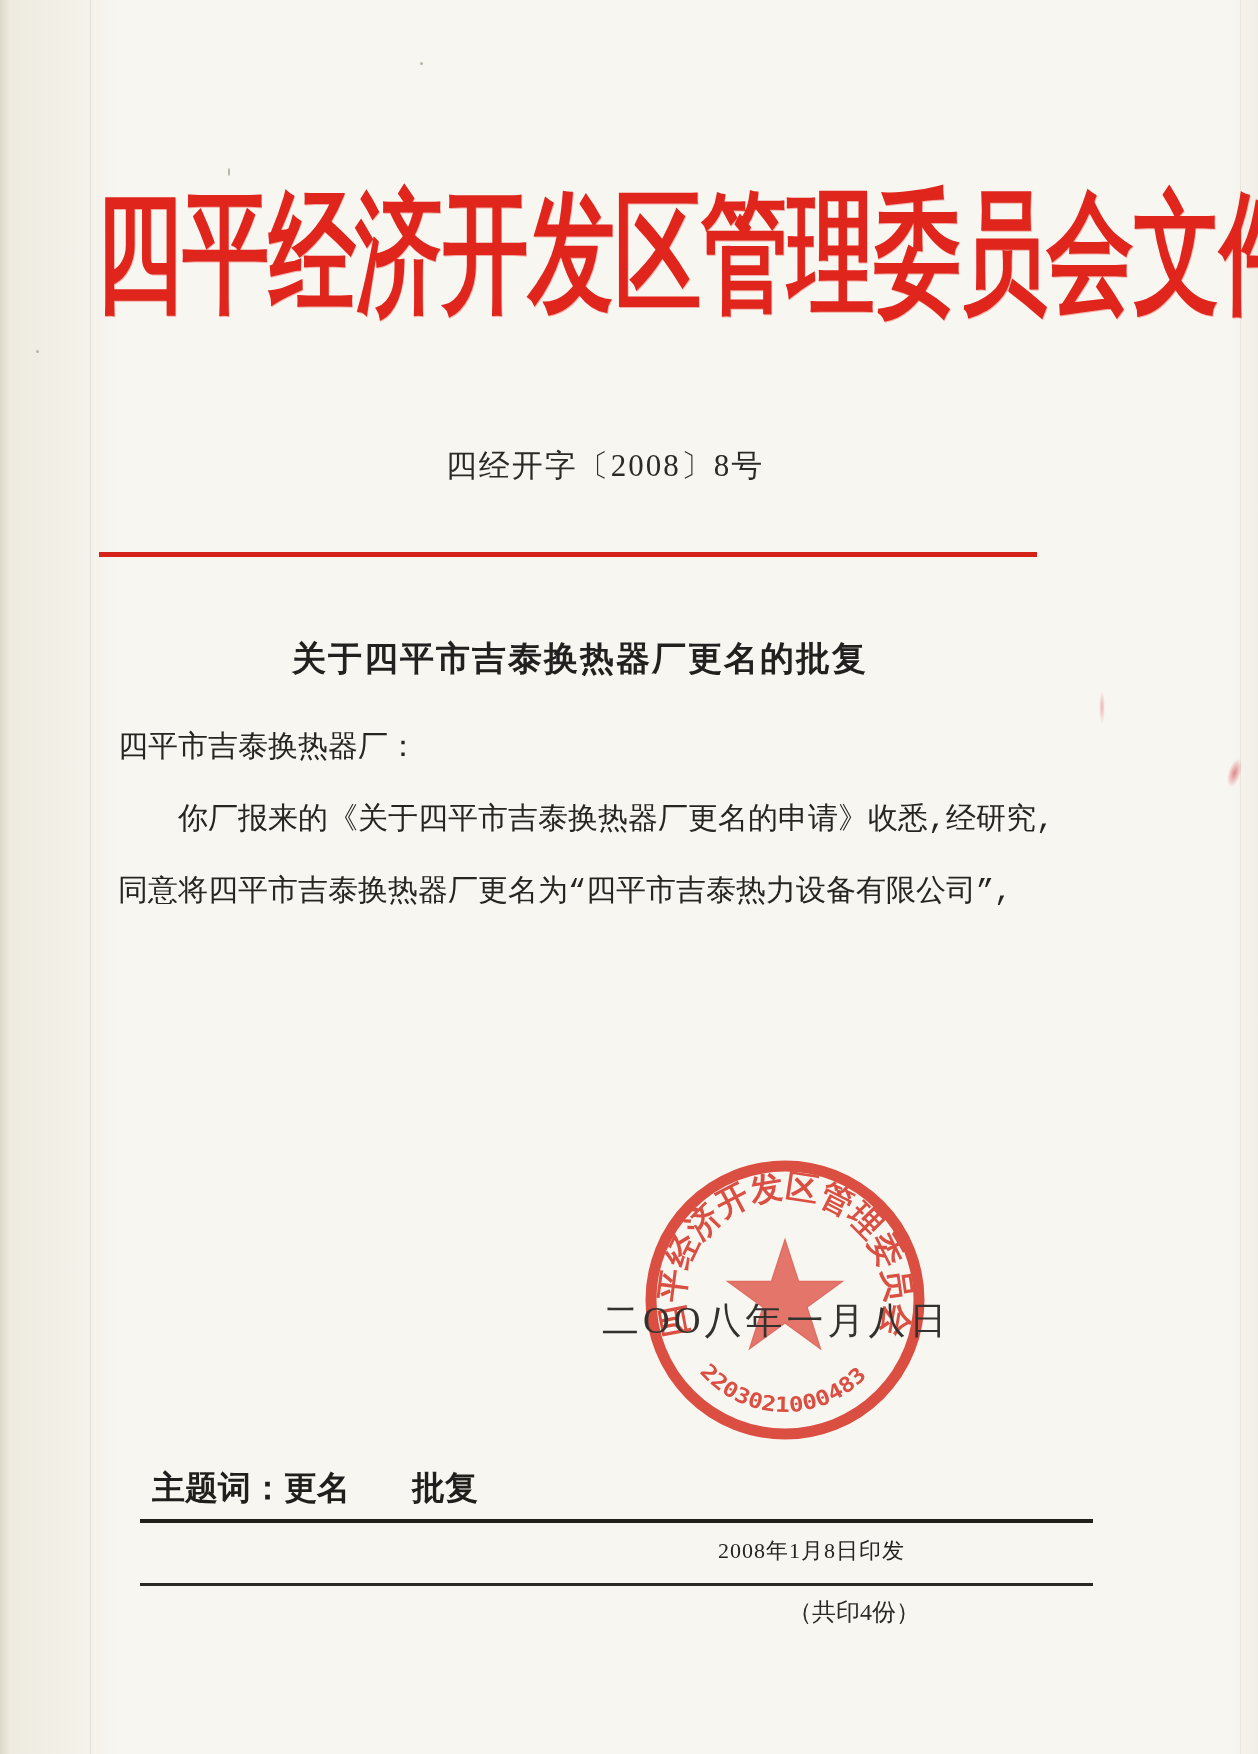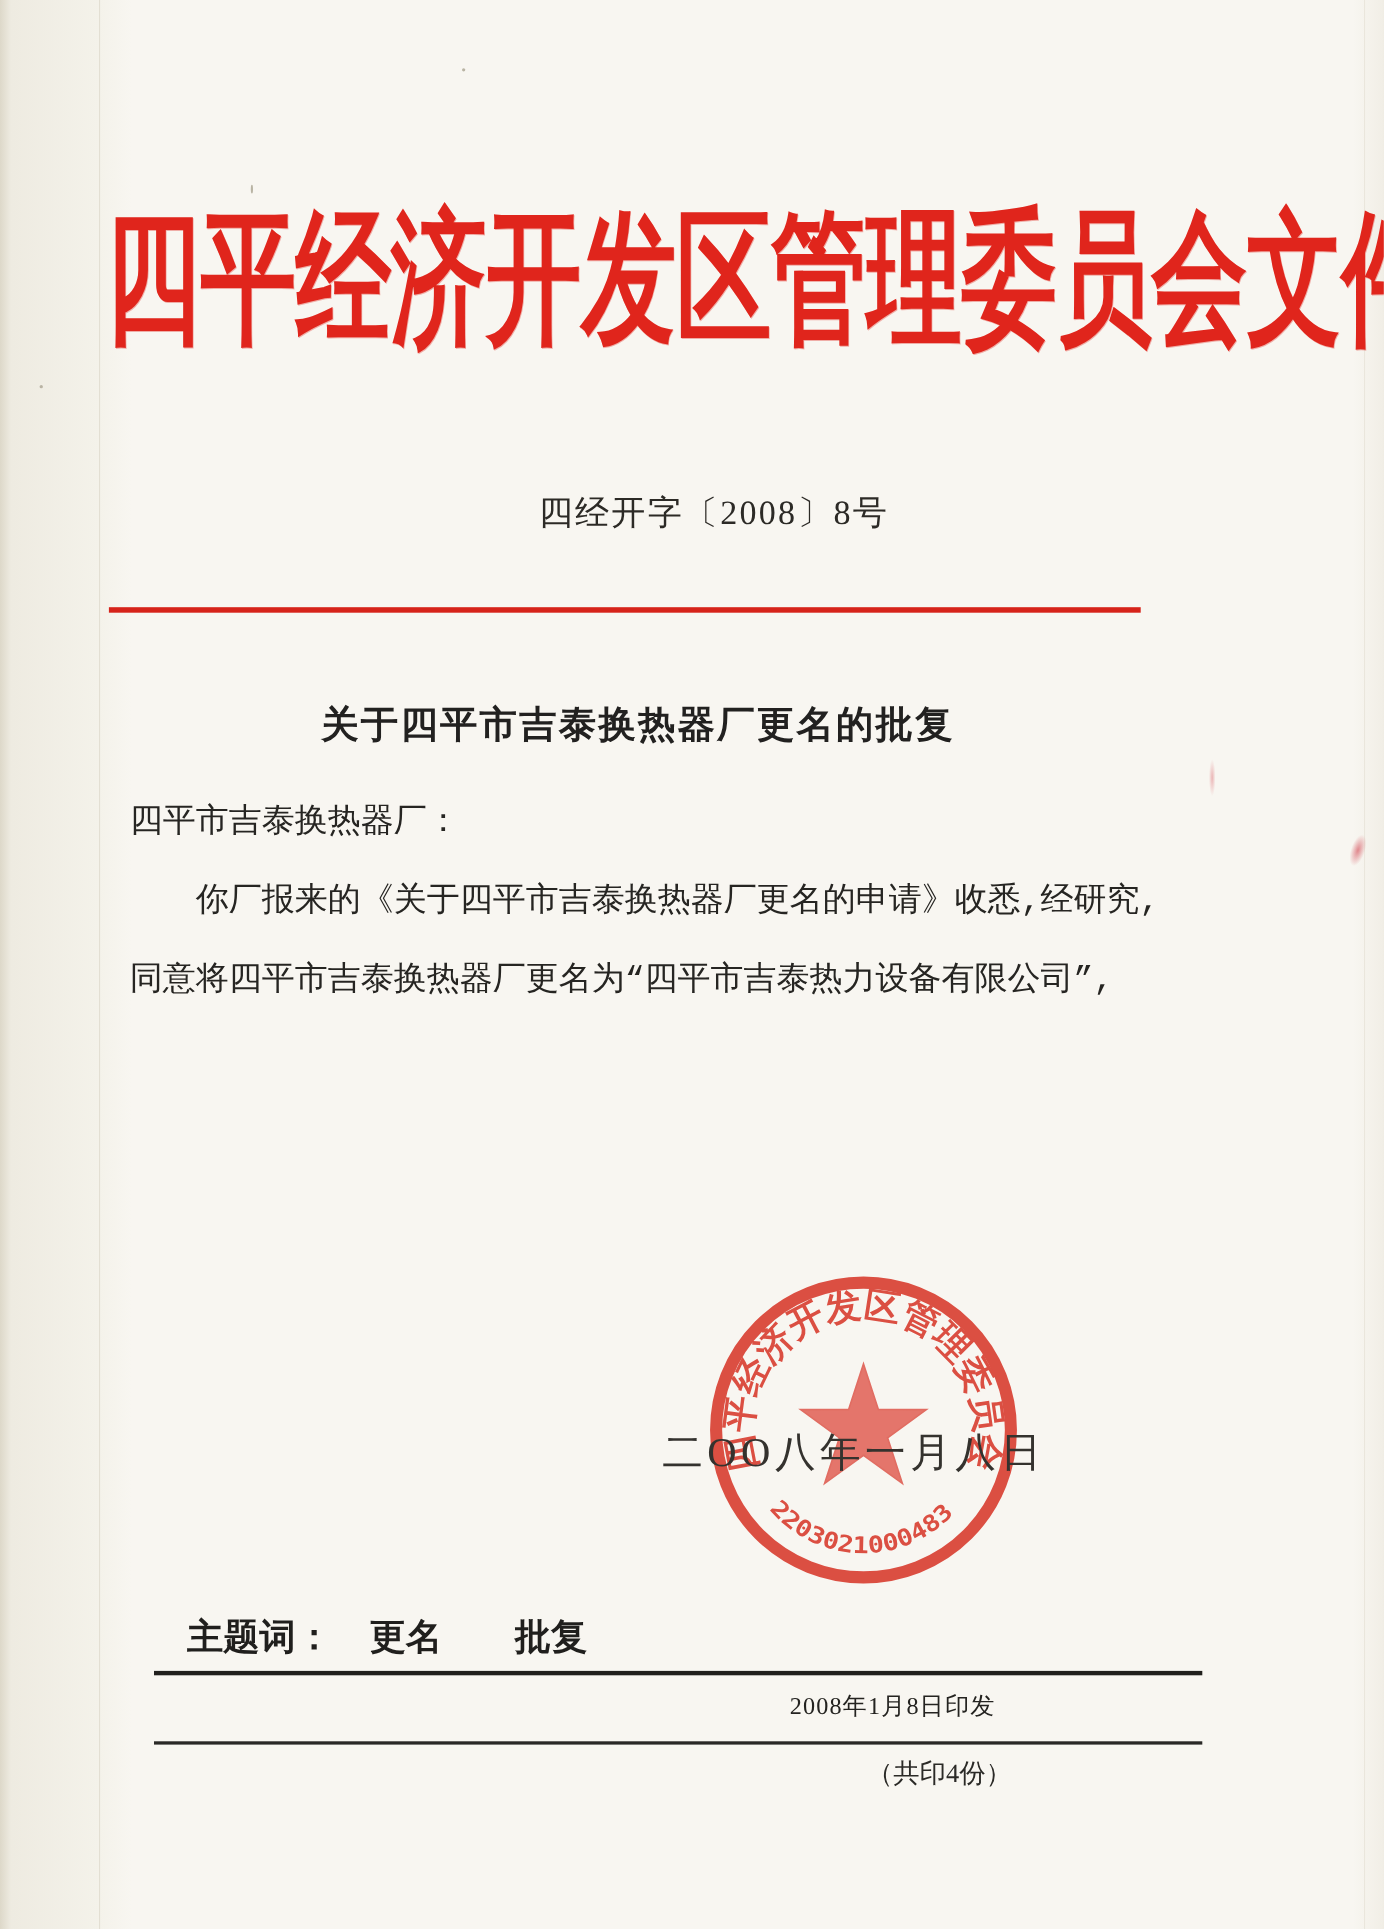--- a/index.html
+++ b/index.html
@@ -40,21 +40,21 @@
     white-space: nowrap;
     transform: scaleX(0.655);
     transform-origin: left top;
     font-family: "Liberation Serif", serif;
     text-shadow: 1px 1px 0 rgba(224,37,28,0.35);
   }
 
   .doc-number {
     position: absolute; left: 0; top: 445px; width: 1210px;
     text-align: center;
-    font-size: 31px; letter-spacing: 2px; color: #2c2a26; padding-left: 44px;
+    font-size: 31px; letter-spacing: 2px; color: #2c2a26;
   }
 
   .red-rule {
     position: absolute; left: 99px; top: 552px; width: 938px; height: 5px;
     background: #d6231a;
   }
 
   .doc-title {
     position: absolute; left: 0; top: 618px; width: 1160px;
     text-align: center;
@@ -74,27 +74,27 @@
   .seal-wrap { position: absolute; left: 640px; top: 1154px; width: 290px; height: 292px; z-index: 1; }
   .seal-wrap svg { display: block; }
 
   .issue-date {
     position: absolute; left: 602px; top: 1296px; z-index: 2;
     font-size: 37px; letter-spacing: 4px; color: #34322e;
     white-space: nowrap;
   }
 
   .subject-row {
-    position: absolute; left: 170px; top: 1466px;
+    position: absolute; left: 152px; top: 1466px;
     font-size: 33px; font-weight: bold; color: #201f1d;
     font-family: Liberation Serif, serif;
-    display: flex; white-space: nowrap; gap: 34px;
+    display: flex; white-space: nowrap;
   }
   .subject-term1 { }
-  .subject-term2 { margin-left: 32px; }
+  .subject-term2 { margin-left: 62px; }
 
   .black-rule-1 {
     position: absolute; left: 140px; top: 1519px; width: 953px; height: 4px;
     background: #21201d;
   }
   .black-rule-2 {
     position: absolute; left: 140px; top: 1583px; width: 953px; height: 3px;
     background: #2a2926;
   }
   .footer-issuer {

